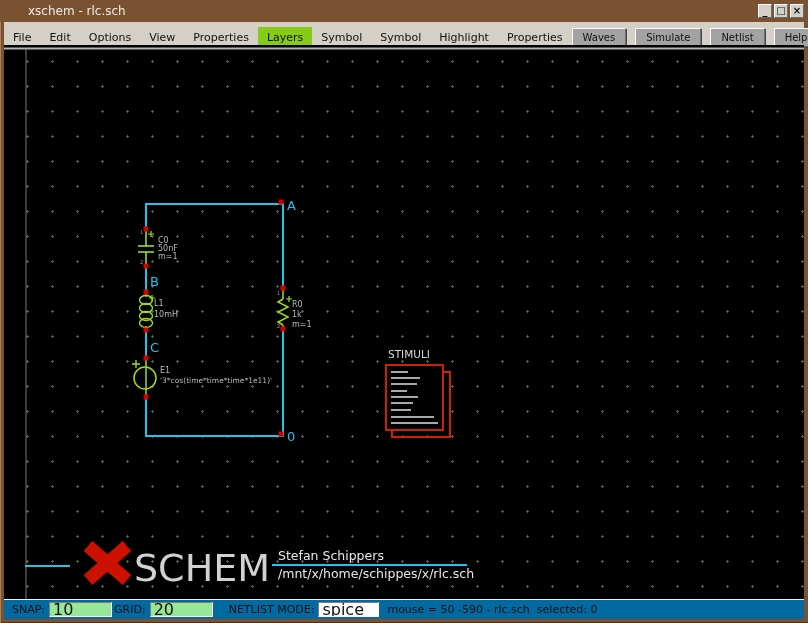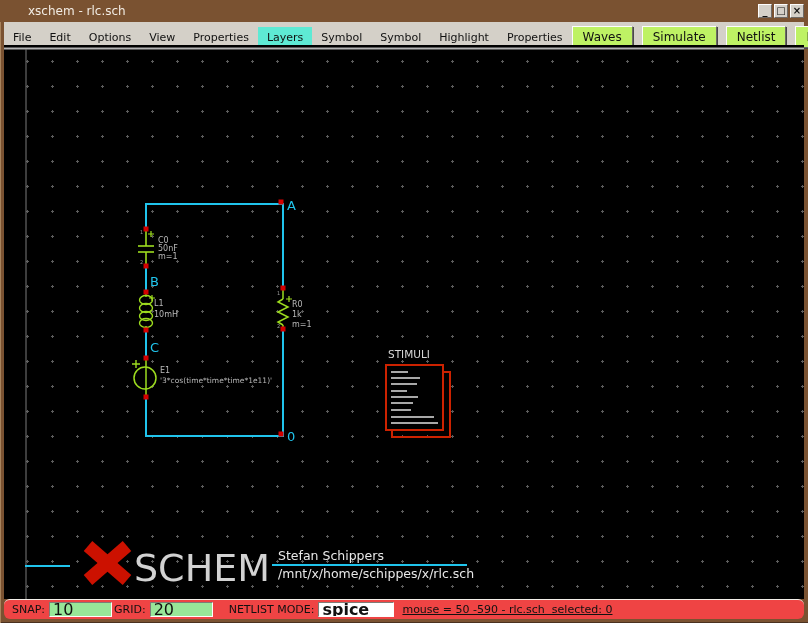--- a/index.html
+++ b/index.html
@@ -19,48 +19,48 @@
     font-size:10px; font-weight:bold; color:#111;
     display:flex; align-items:center; justify-content:center; line-height:1; box-sizing:border-box;
   }
   .menubar {
     position:absolute; left:4px; top:22px; width:800px; height:31px;
     background:#d4d0c8; display:flex; align-items:center;
     font-size:11px; color:#111; box-sizing:border-box;
     border-bottom:1px solid #b6b2aa;
   }
   .menu-item { padding:4px 9px; white-space:nowrap; }
-  .menu-item.highlighted { background:#5eead4;text-align:center; }
+  .menu-item.highlighted { background:#84cc16;text-align:center; }
   .menu-right { margin-left:auto; display:flex; align-items:center; gap:9px; margin-right:4px; }
   .tool-btn {
-    background:#bef264; color:#111; font-family:inherit; font-size:12px;
+    background:#a3a3a3; color:#111; font-family:inherit; font-size:10px;
     border:1px solid; border-color:#fdfdfd #6e6a66 #6e6a66 #fdfdfd;
     box-shadow:1px 1px 0 #494949; padding:3px 10px; white-space:nowrap;
   }
   .canvas {
     position:absolute; left:4px; top:45px; width:800px; height:554px;
     background-color:#000;
     background-image: radial-gradient(#5c5c5c 1px, transparent 1.4px);
     background-size:25px 25px; background-position:11px 4px;
   }
   .canvas svg { position:absolute; left:0; top:0; }
   .statusbar {
     position:absolute; left:4px; top:599px; width:800px; height:20px;
-    background:#ef4444; border-top:1px solid #f2efe9; box-sizing:border-box;
-    display:flex; align-items:center; font-size:11px; color:#111; white-space:pre;border-radius:6px;
+    background:#0369a1; border-top:1px solid #f2efe9; box-sizing:border-box;
+    display:flex; align-items:center; font-size:11px; color:#111; white-space:pre;
   }
   .sb-label { margin-left:8px; }
   .sb-entry {
     margin-left:4px; height:15px; box-sizing:border-box; line-height:13px;
     border:1px solid; border-color:#7f7b76 #fdfdfd #fdfdfd #7f7b76;
     padding:0 3px; font-size:16px; overflow:hidden;
   }
   .sb-entry.green { background:#98e698; width:63px; }
-  .sb-entry.white { background:#ffffff; width:76px;font-weight:bold; }
-  .sb-status { margin-left:8px;text-decoration:underline; }
+  .sb-entry.white { background:#ffffff; width:61px; }
+  .sb-status { margin-left:8px; }
   svg text { font-family:"DejaVu Sans", sans-serif; }
 </style>
 </head>
 <body>
 
 <div class="window">
 
   <div class="titlebar">
     <span class="title">xschem - rlc.sch</span>
     <div class="winbtns">

